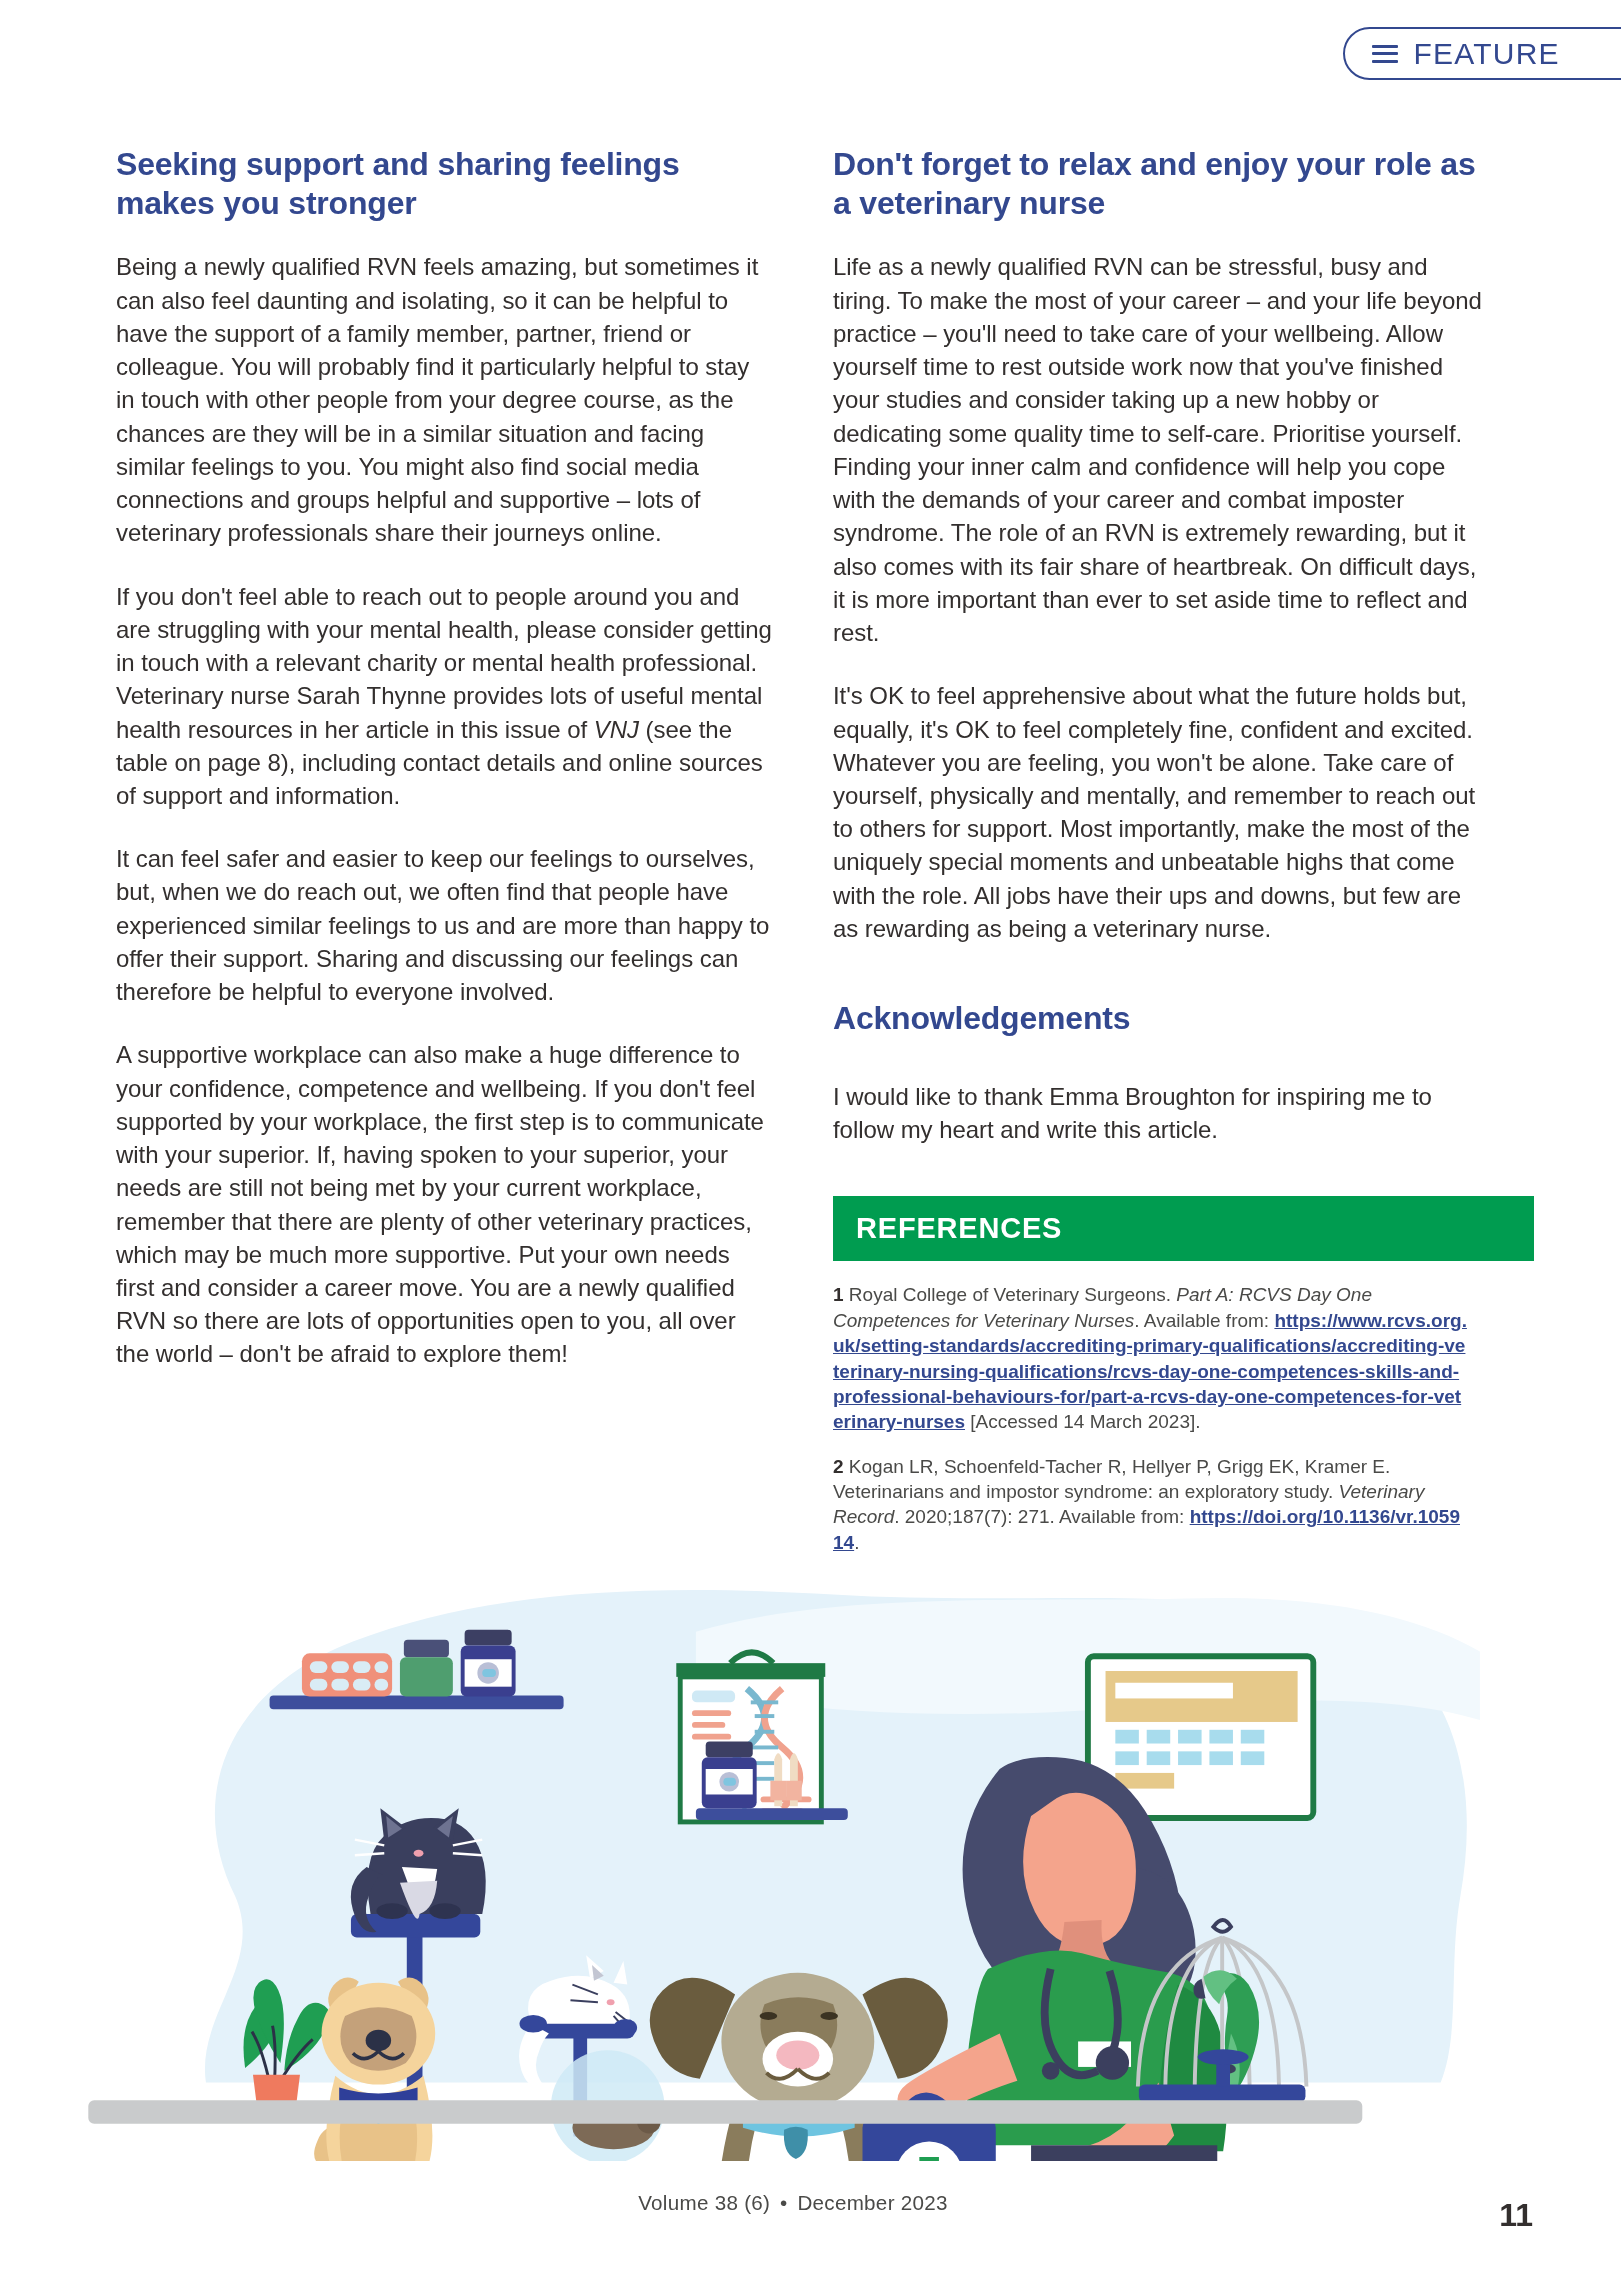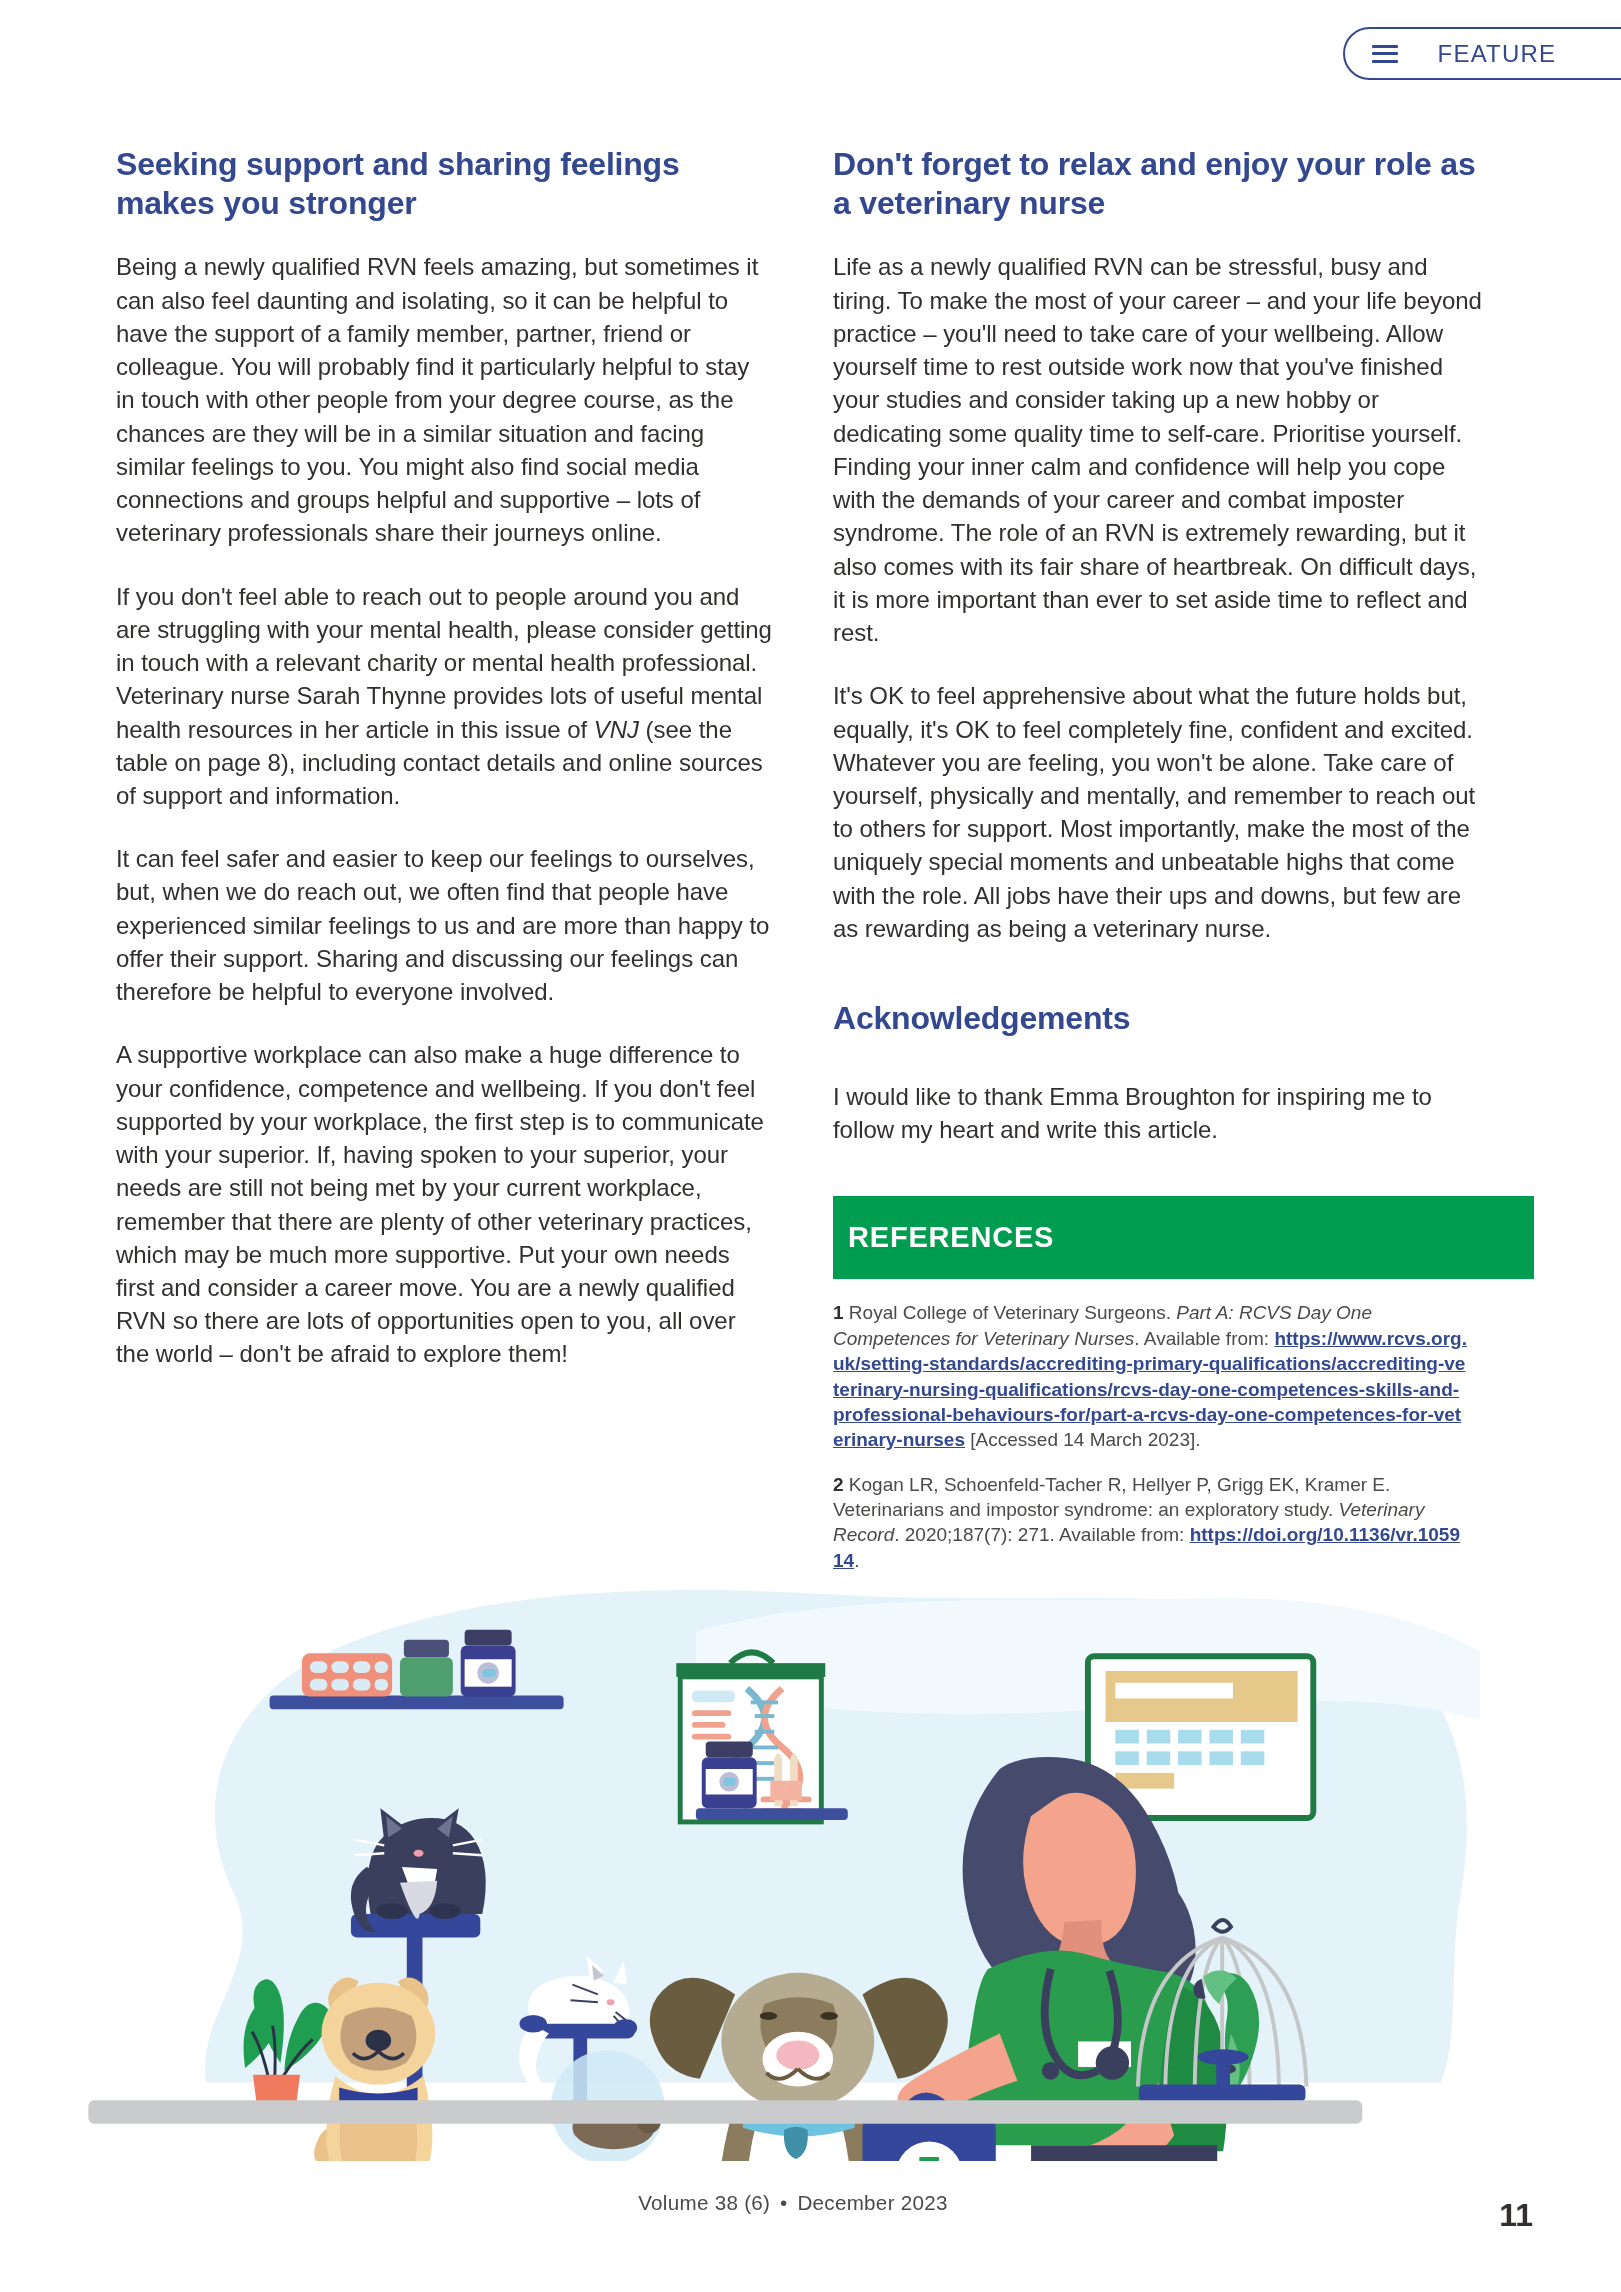--- a/index.html
+++ b/index.html
@@ -50,24 +50,23 @@
     width: 25.5px;
     height: 2.9px;
     background: #33488f;
     border-radius: 1px;
   }
   .hamburger-icon span:nth-child(1) { top: 1px; }
   .hamburger-icon span:nth-child(2) { top: 8.3px; }
   .hamburger-icon span:nth-child(3) { top: 15.7px; }
   .feature-label {
     color: #33488f;
-    font-size: 24px;
+    font-size: 30px;
     letter-spacing: 1.2px;
     font-weight: 400;
-    margin-left: 24px;
   }
 
   
   .columns {
     position: absolute;
     top: 145px;
     left: 116px;
     width: 1402px;
     display: flex;
     gap: 60px;
@@ -98,25 +97,25 @@
     color: #332f2e;
     letter-spacing: -0.05px;
   }
   p.body-text:last-child { margin-bottom: 0; }
   .ital { font-style: italic; }
 
   
   .references-bar {
     margin-top: 49px;
     background: #009c50;
-    height: 83px;
+    height: 65px;
     width: 701px;
     display: flex;
     align-items: center;
-    padding-left: 15px;
+    padding-left: 23px;
     box-sizing: border-box;
   }
   .references-bar .ref-title {
     color: #ffffff;
     font-size: 29px;
     font-weight: bold;
     letter-spacing: 0.8px;
   }
   .ref-list {
     margin-top: 21.6px;

